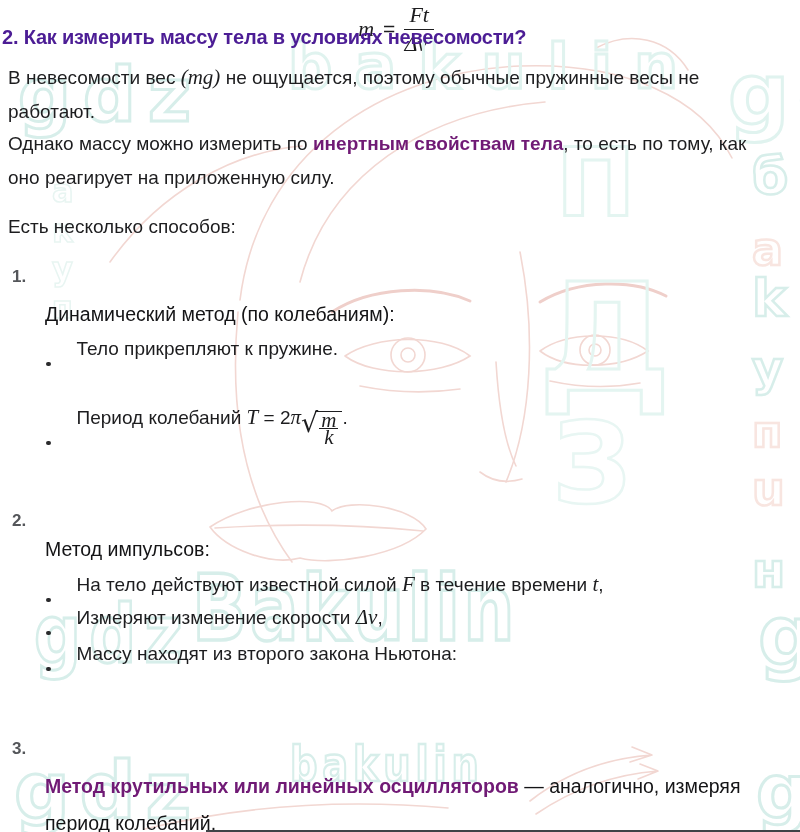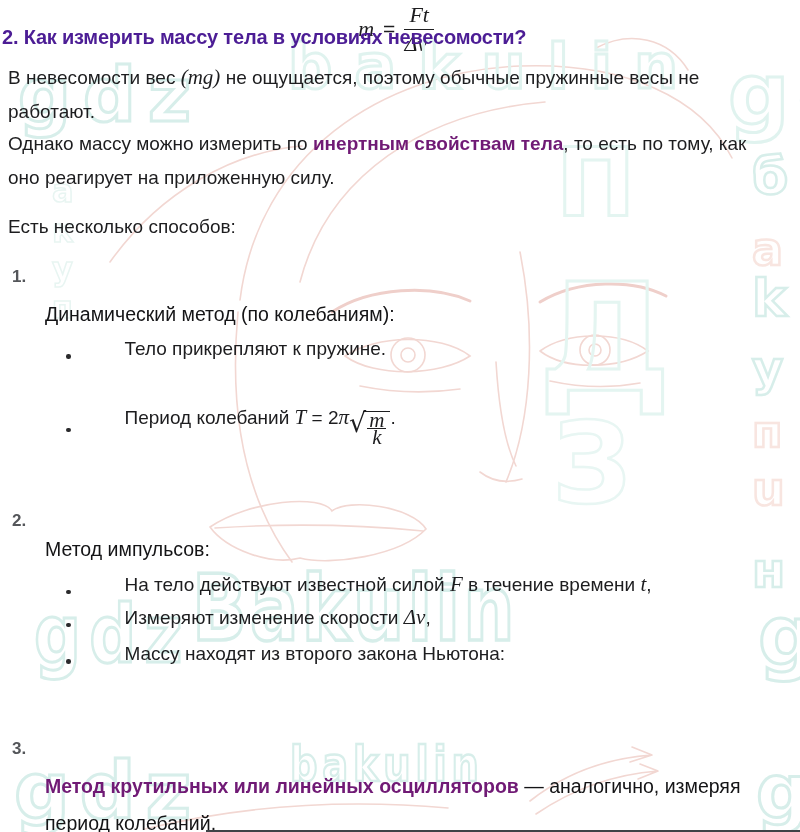--- a/index.html
+++ b/index.html
@@ -43,21 +43,21 @@
   .para{left:8px;font-size:19px;line-height:34px;}
   .p1{top:60px;width:700px;}
   .p2{top:127px;width:740px;}
   .p3{top:210px;}
   b{font-weight:bold;color:#701a75;text-align:right;}
   .num{left:12px;font-size:17px;line-height:34px;font-weight:600;color:#54565a;}
   .n1{top:260px;} .n2{top:504px;} .n3{top:732px;}
   .hd{left:45px;font-size:19.5px;line-height:34px;font-weight:normal;color:#141416;}
   .h1{top:297px;} .h2{top:532px;}
   .h3{top:768px;width:716px;line-height:37px;font-weight:normal;}
-  .row{left:66px;display:flex;align-items:center;gap:28px;}
+  .row{left:46px;display:flex;align-items:flex-end;}
   .r1{top:332px;} .r2{top:367px;} .r3{top:400px;} .r4{top:429px;width:700px;}
   .r5{top:567px;} .r6{top:600px;} .r7{top:637px;}
   .dot{flex:0 0 4.5px;width:4.5px;height:4.5px;border-radius:50%;background:#2a2a2c;margin-top:15px;}
   .bt{margin-left:26px;font-size:19px;line-height:34px;}
   .r4 .bt{line-height:37px;}
   .mi{font-family:"Liberation Serif","DejaVu Serif",serif;font-style:italic;font-size:21px;}
   .sqrt{display:inline-flex;align-items:flex-start;vertical-align:-8px;}
   .sqrt .sign{font-size:27px;line-height:1;font-family:"DejaVu Sans",sans-serif;font-weight:normal;margin-right:-3px;color:#1d1d1f;}
   .minifrac{display:inline-flex;flex-direction:column;align-items:center;border-top:1.6px solid #1d1d1f;
             font-size:13.5px;padding:1px 4px 0;margin-top:2px;}

